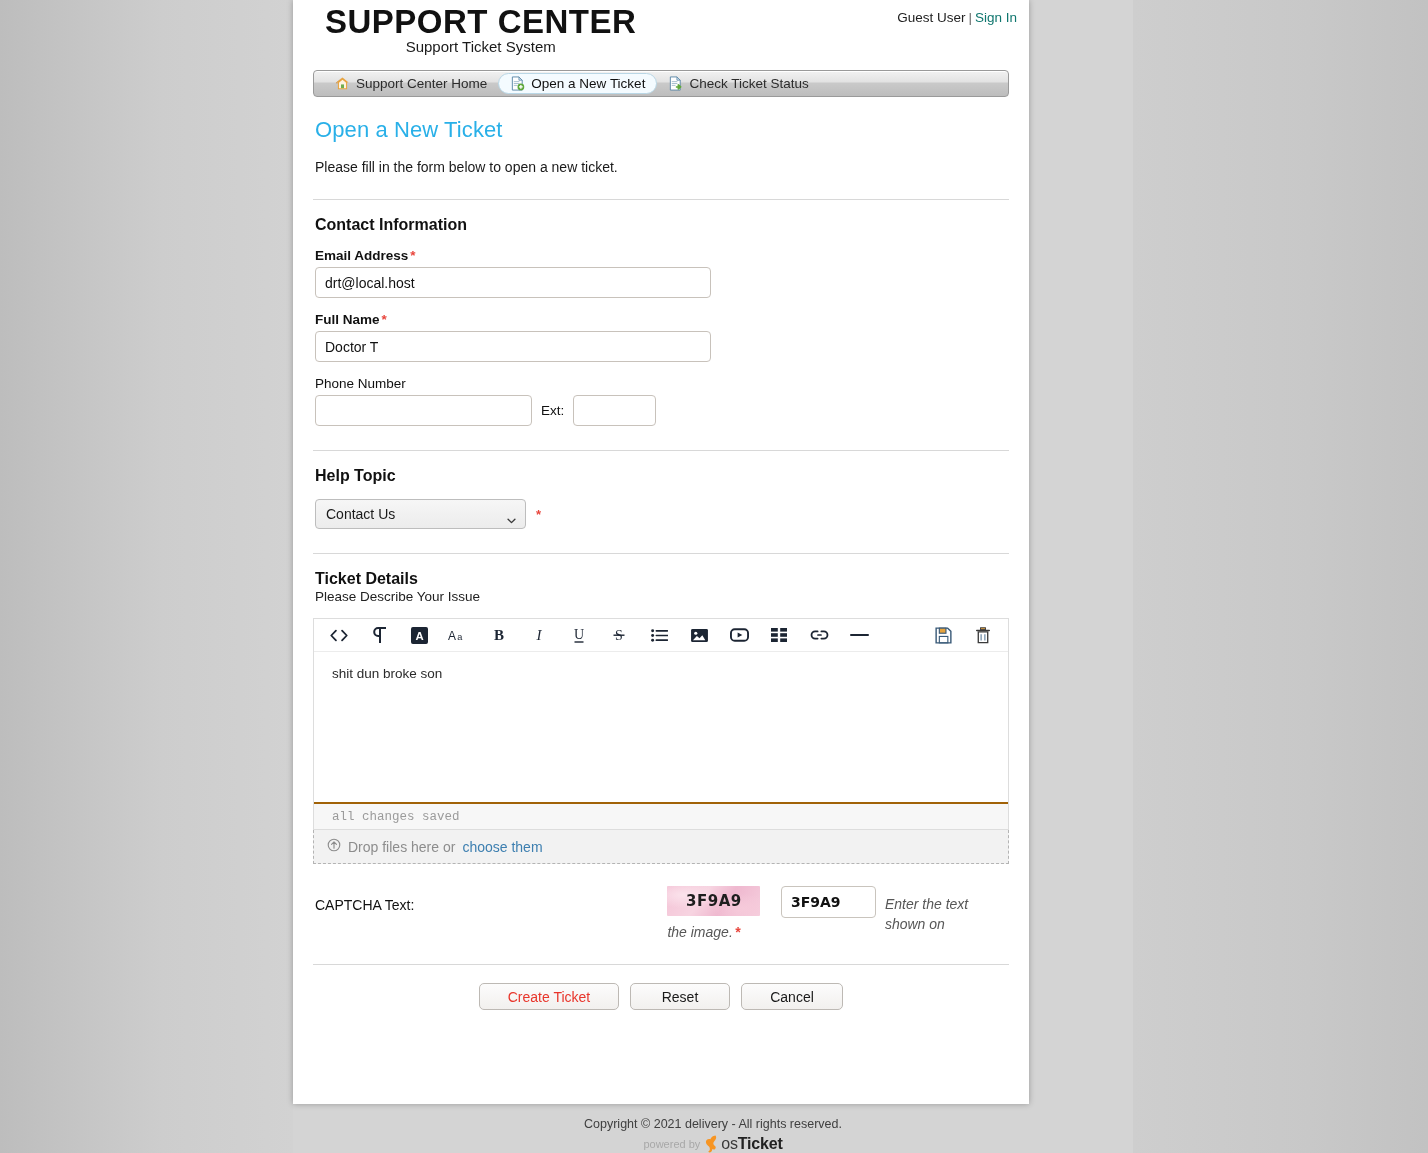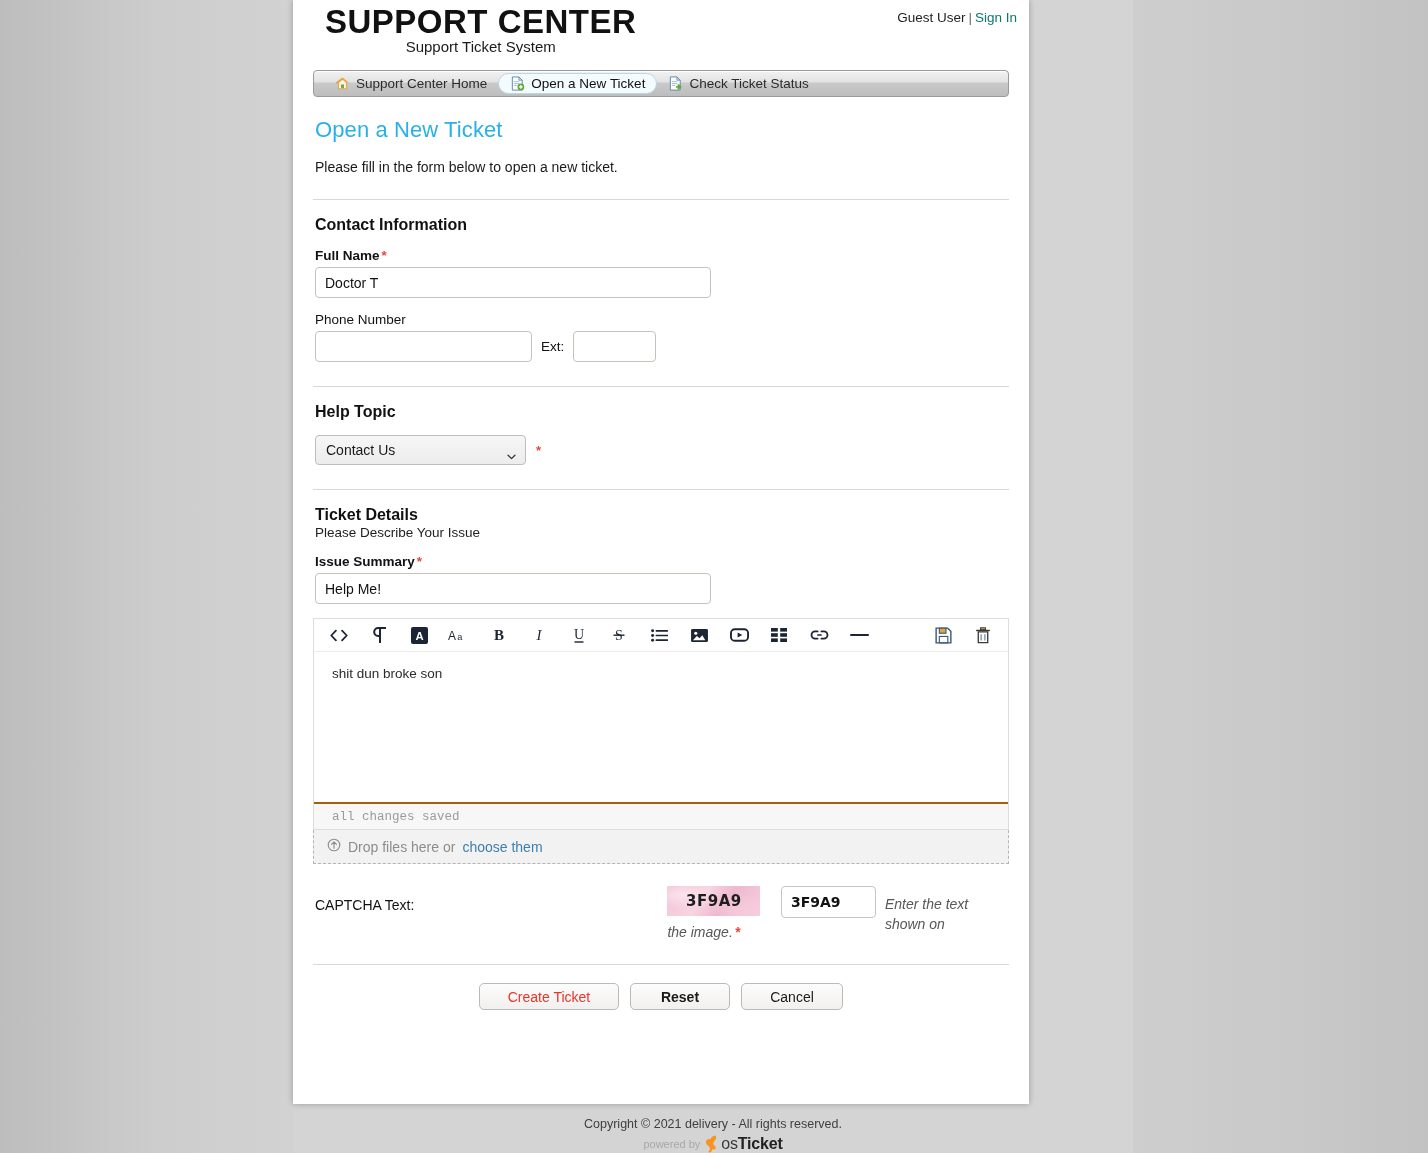--- a/index.html
+++ b/index.html
@@ -227,21 +227,21 @@
     height: 27px; min-width: 72px;
     padding: 0 16px;
     border: 1px solid #bdb9b4; border-radius: 5px;
     background: linear-gradient(to bottom, #fcfcfc 0%, #f2f0ee 100%);
     font-size: 14px; color: #1a1a1a;
     font-family: "Liberation Sans", sans-serif;
     cursor: pointer;
     display: flex; align-items: center; justify-content: center;
   }
   .btn.primary { color: #e8352b; min-width: 140px; }
-  .btn.reset { min-width: 100px; font-weight: bold; }
+  .btn.reset { min-width: 100px; }
   .btn.cancel { min-width: 102px; }
 
   
   #footer {
     position: absolute; left: 293px; top: 1104px;
     width: 840px; height: 49px;
     text-align: center;
   }
   .copy { font-size: 12.5px; color: #404040; margin-top: 13px; }
   .powered {
@@ -314,20 +314,26 @@
 
     <div class="main">
 
       <h1 class="page-title">Open a New Ticket</h1>
       <div class="lede">Please fill in the form below to open a new ticket.</div>
 
       <hr class="rule">
 
       <h2 class="sec">Contact Information</h2>
 
+      <div class="fld">
+        <div class="fld-label">
+          <span>Email Address</span><span class="req">*</span>
+        </div>
+        <input class="txt" type="text" value="drt@local.host" style="">
+      </div>
 
       <div class="fld">
         <div class="fld-label">
           <span>Full Name</span><span class="req">*</span>
         </div>
         <input class="txt" type="text" value="Doctor T" style="">
       </div>
 
       <div class="fld">
         <div class="fld-label normal">Phone Number</div>
@@ -351,26 +357,20 @@
           </span>
         </div>
         <span class="req">*</span>
       </div>
 
       <hr class="rule">
 
       <h2 class="sec">Ticket Details</h2>
       <div class="sec-sub">Please Describe Your Issue</div>
 
-      <div class="fld">
-        <div class="fld-label">
-          <span>Issue Summary</span><span class="req">*</span>
-        </div>
-        <input class="txt" type="text" value="Help Me!" style="">
-      </div>
 
       <div class="editor">
         <div class="toolbar">
 
           <div class="tb-btn">
             <svg width="18" height="13" viewBox="0 0 20 14">
               <path d="M6.6 1.6 1.4 7l5.2 5.4M13.4 1.6 18.6 7l-5.2 5.4" fill="none" stroke="#1c2533" stroke-width="2" stroke-linecap="round" stroke-linejoin="round"></path>
             </svg>
           </div>
 

